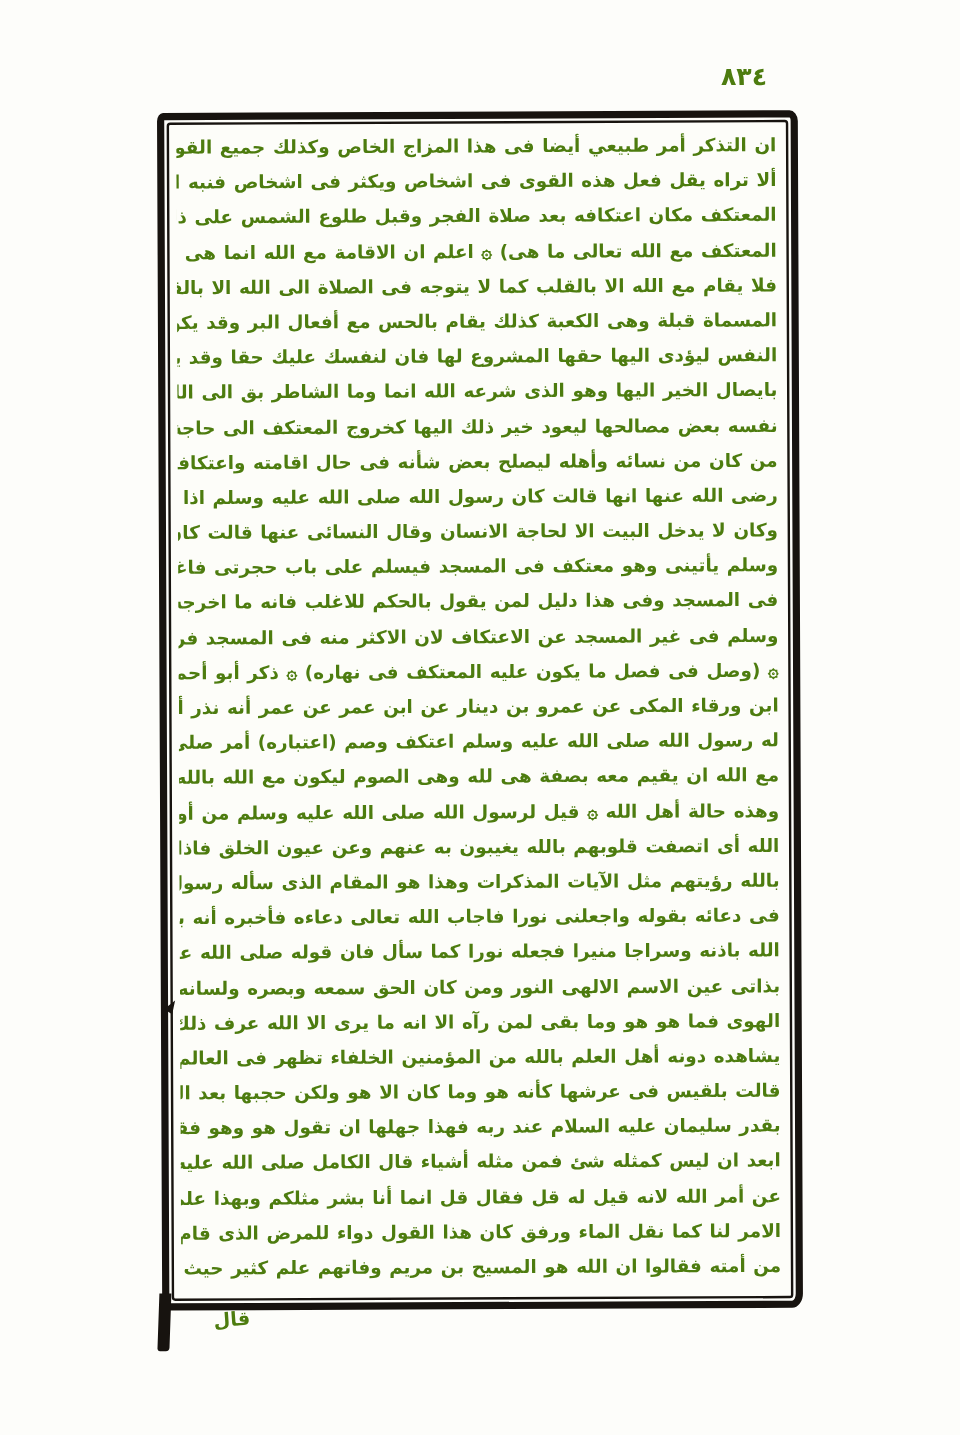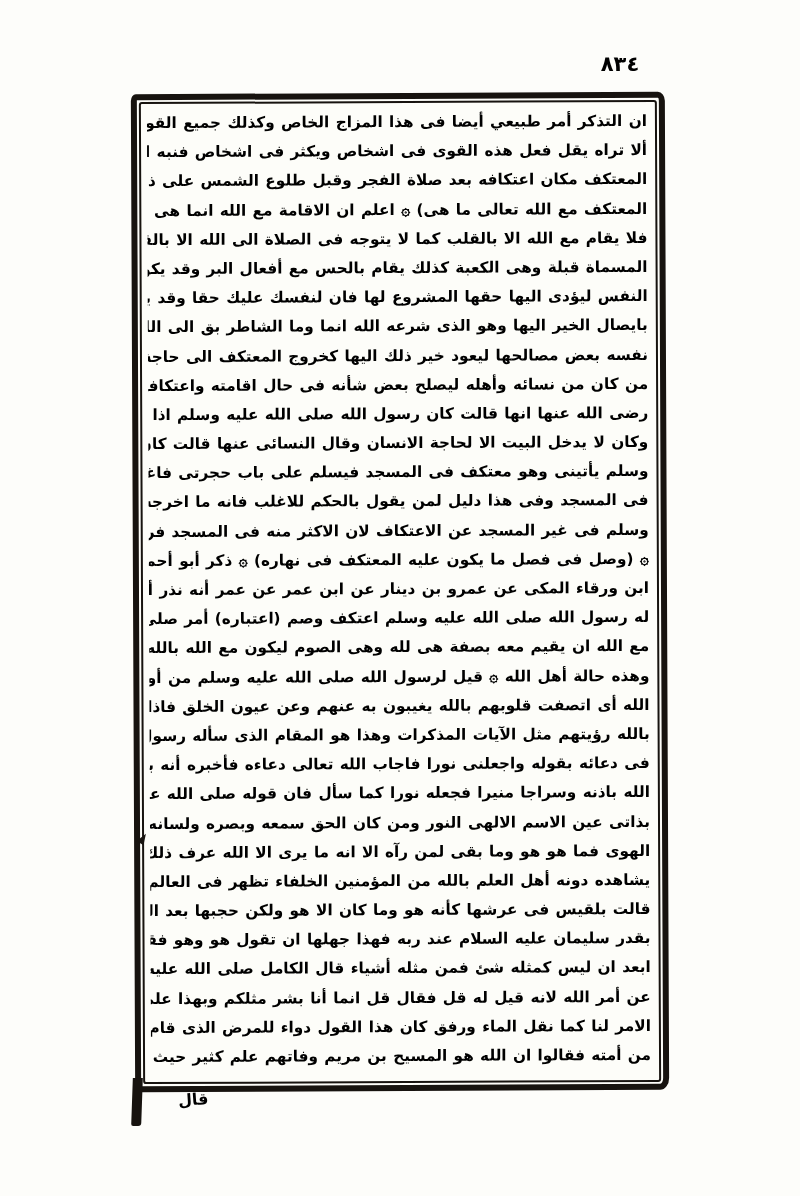--- a/index.html
+++ b/index.html
@@ -1,21 +1,21 @@
 <!DOCTYPE html>
 <html lang="ar"><head>
 <meta charset="utf-8">
 <style>
   html,body{margin:0;padding:0;}
   body{width:800px;height:1196px;background:#ffffff;}
   .scan{
     position:relative;width:800px;height:1196px;overflow:hidden;
     background:#fdfdfa;
     font-family:"DejaVu Sans",sans-serif;
-    color:#000000;
+    color:#4d7c0f;
   }
   .page-number{
     position:absolute;top:52px;left:584px;width:72px;
     text-align:center;font-size:21px;font-weight:bold;
     letter-spacing:5px;direction:rtl;
   }
   .frame{
     position:absolute;left:133px;top:93px;width:534px;height:998px;
     border:6px solid #17130f;box-sizing:border-box;
     border-radius:5px 7px 9px 6px / 7px 9px 12px 8px;

